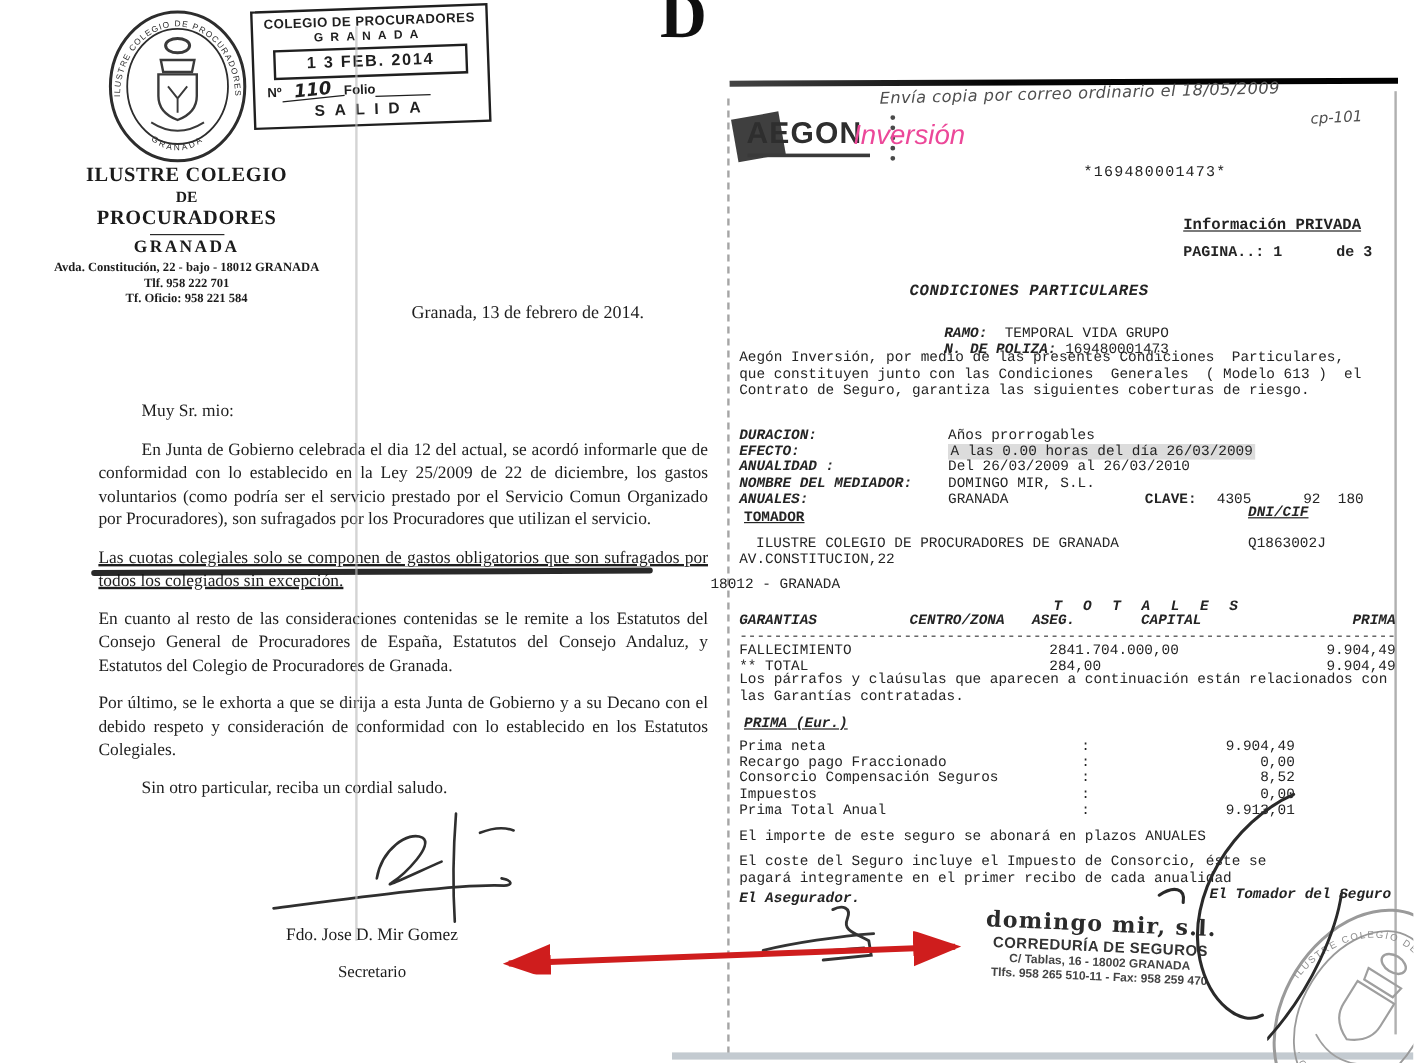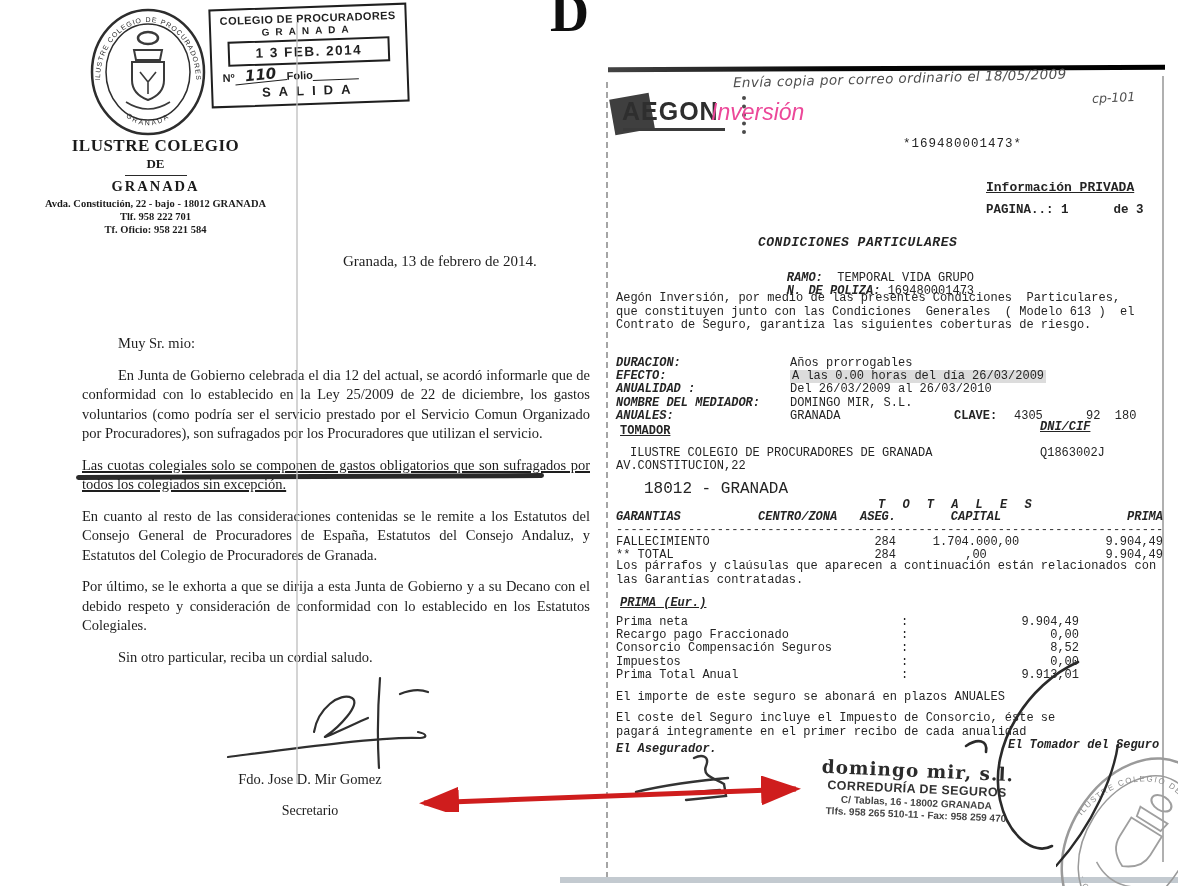--- a/index.html
+++ b/index.html
@@ -79,29 +79,29 @@
   .hl{background:#dcdcdc;padding:0 2px;}
   .clave-l{position:absolute;left:338px;font-weight:bold;}
   .clave-v{position:absolute;left:398px;}
   .clave-x{position:absolute;left:470px;white-space:pre;}
 
   .tomador-lbl{left:620px;top:424px;font-size:12px;font-weight:bold;text-decoration:underline;}
   .dnicif-lbl{left:1040px;top:420px;font-size:12px;font-weight:bold;font-style:italic;text-decoration:underline;}
   .tomador-name{left:630px;top:446px;font-size:12px;}
   .tomador-dni{left:1040px;top:446px;font-size:12px;}
   .tomador-addr{left:616px;top:459px;font-size:12px;}
-  .tomador-city{left:644px;top:480px;font-size:16px;}
+  .tomador-city{left:592px;top:480px;font-size:12px;}
 
   .totales{left:878px;top:498px;font-size:12px;font-weight:bold;font-style:italic;letter-spacing:5px;}
   .tbl{left:616px;top:511px;width:547px;font-size:12px;line-height:12.5px;}
   .trow{display:flex;}
   .tc1{width:142px;flex:none;}
   .tc2{width:88px;flex:none;}
   .tc3{width:50px;flex:none;text-align:right;}
-  .tc4{width:160px;flex:none;text-align:center;}
+  .tc4{width:160px;flex:none;text-align:left;}
   .tc4h{width:160px;flex:none;text-align:center;}
   .tc5{width:107px;flex:none;text-align:right;}
   .th{font-weight:bold;font-style:italic;}
   .tbl-divider{width:547px;overflow:hidden;white-space:nowrap;color:#333;}
 
   .clauses{left:616px;top:560px;width:550px;font-size:12px;line-height:13.5px;}
   .primas-title{left:620px;top:596px;font-size:12px;font-weight:bold;font-style:italic;text-decoration:underline;}
   .primas{left:616px;top:616px;font-size:12px;line-height:13.2px;}
   .prow{display:flex;}
   .plabel{width:285px;flex:none;}
@@ -142,20 +142,21 @@
     <ellipse cx="62" cy="32" rx="10" ry="6" fill="none" stroke="#3a3a3a" stroke-width="2.5"></ellipse>
     <path d="M 48,44 h28 l-2,10 h-24 z" fill="none" stroke="#3a3a3a" stroke-width="2"></path>
     <path d="M 46,56 h32 v18 q0,14 -16,20 q-16,-6 -16,-20 z" fill="none" stroke="#3a3a3a" stroke-width="2"></path>
     <path d="M 54,66 l8,10 l8,-10 M 62,76 v12" fill="none" stroke="#3a3a3a" stroke-width="1.6"></path>
     <path d="M 40,96 q22,14 44,0" fill="none" stroke="#3a3a3a" stroke-width="1.6"></path>
   </svg>
 
   <div class="abs letterhead serif">
     <div class="lh-t1">ILUSTRE COLEGIO</div>
     <div class="lh-t2">DE</div>
+    <div class="lh-t3">PROCURADORES</div>
     <div class="lh-rule"></div>
     <div class="lh-city">GRANADA</div>
     <div class="lh-small" style="margin-top:2px;">Avda. Constitución, 22 - bajo - 18012 GRANADA</div>
     <div class="lh-small">Tlf. 958 222 701</div>
     <div class="lh-small">Tf. Oficio: 958 221 584</div>
   </div>
 
   <div class="abs stamp sans">
     <div class="stamp-org">COLEGIO DE PROCURADORES</div>
     <div class="stamp-city">GRANADA</div>

